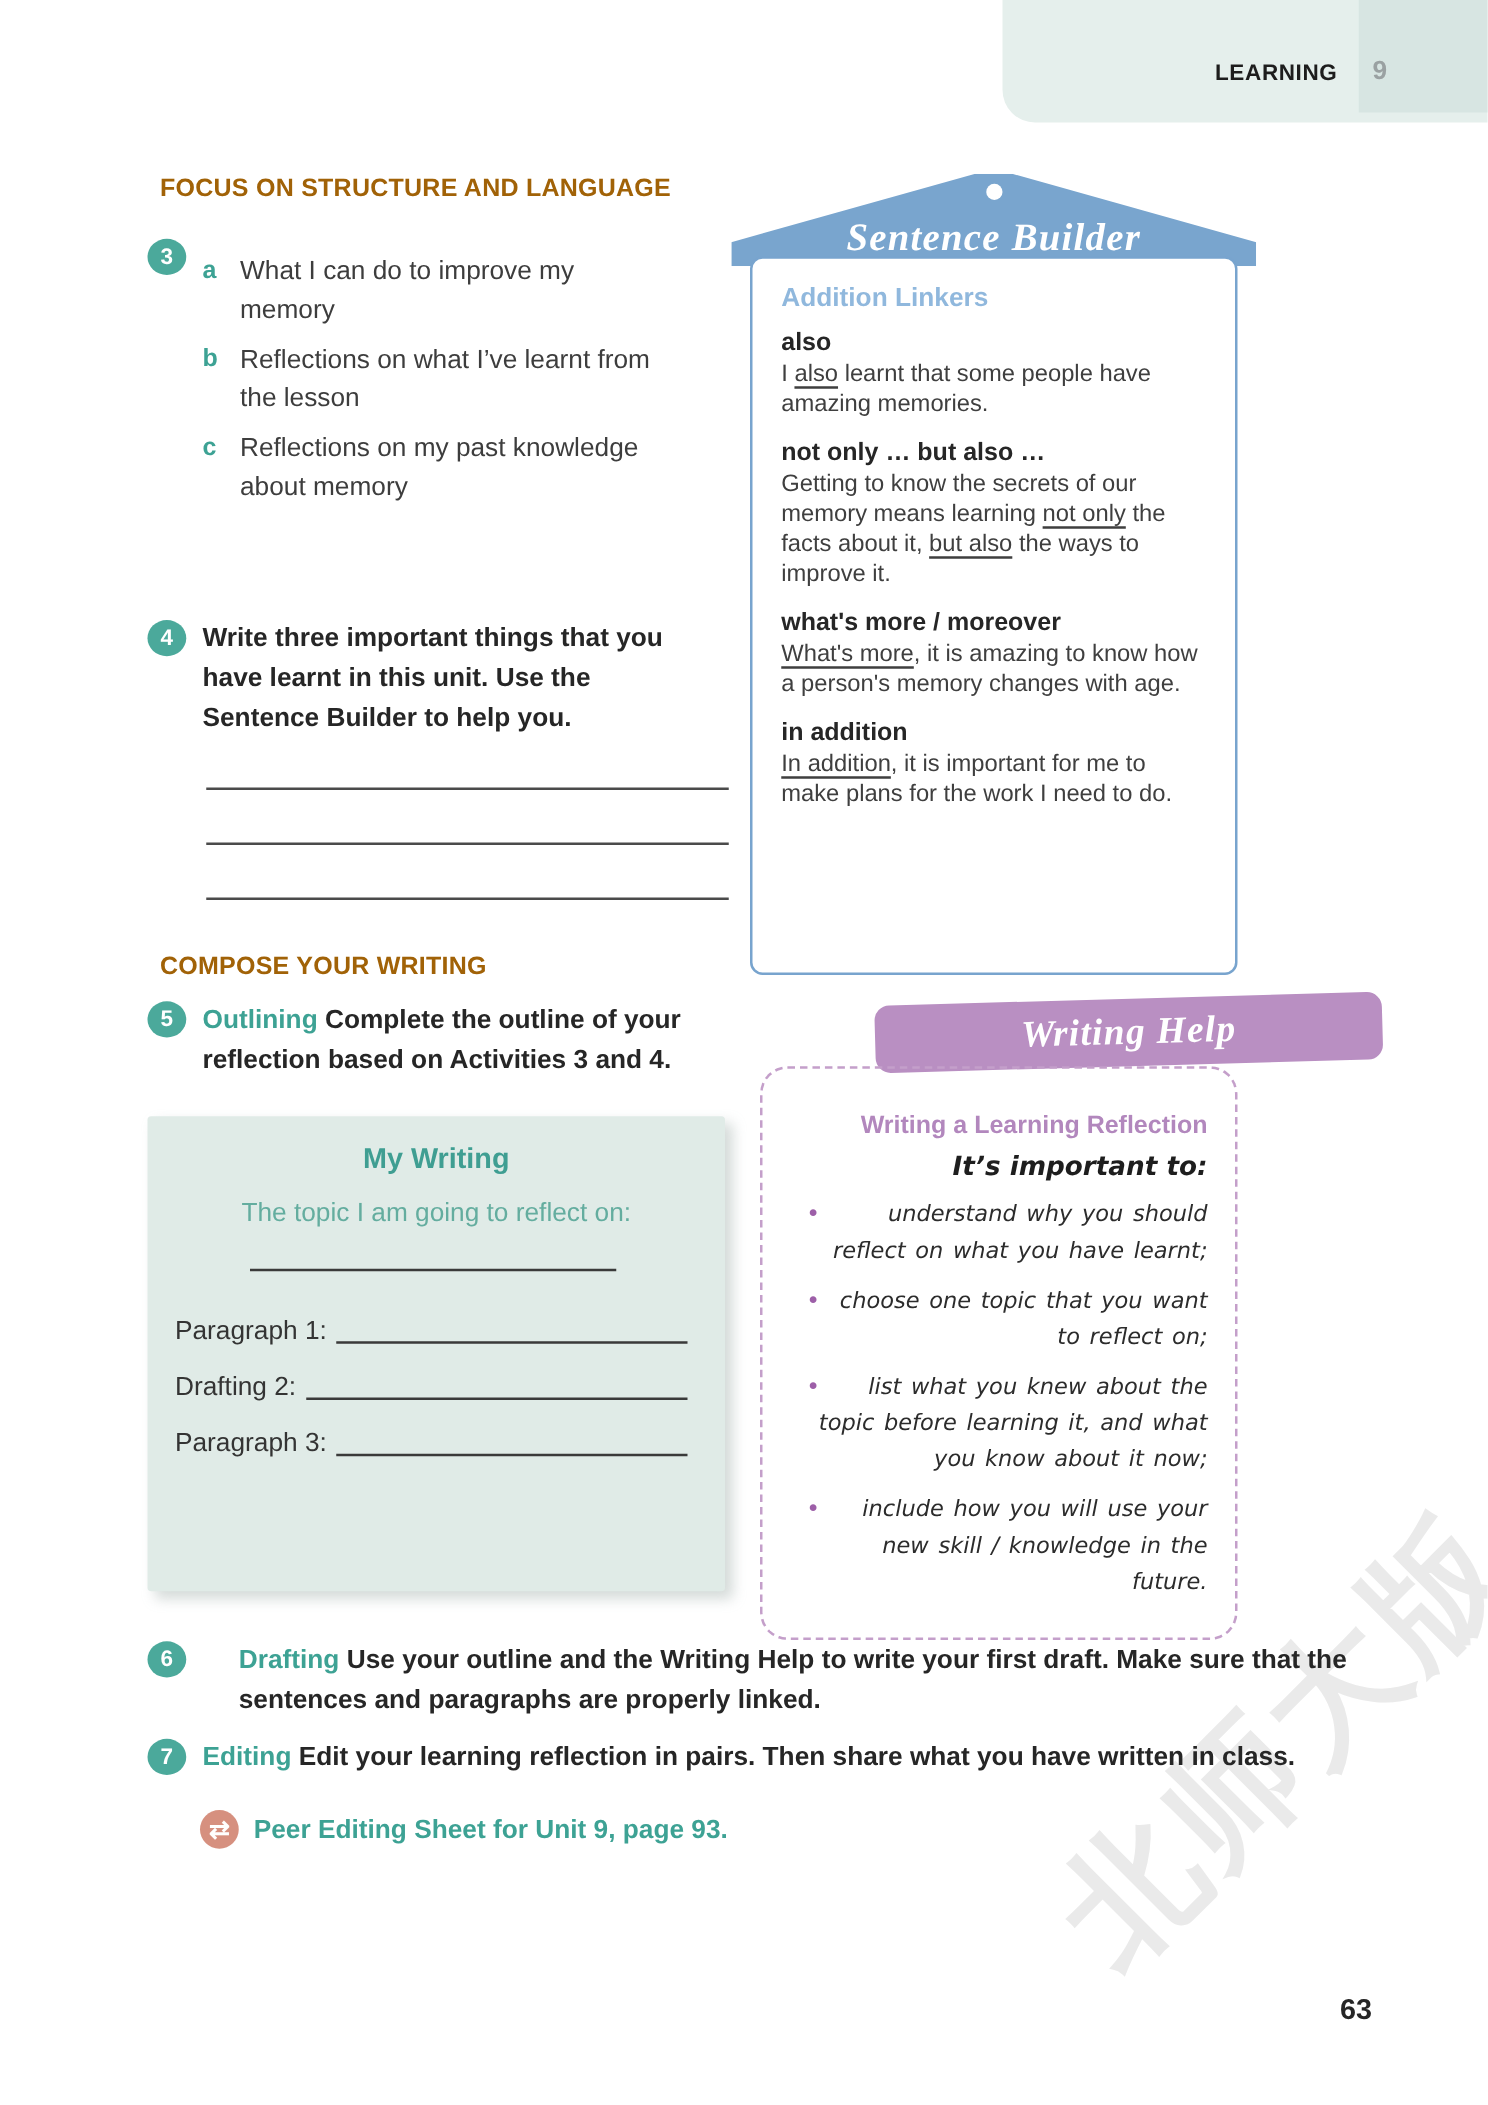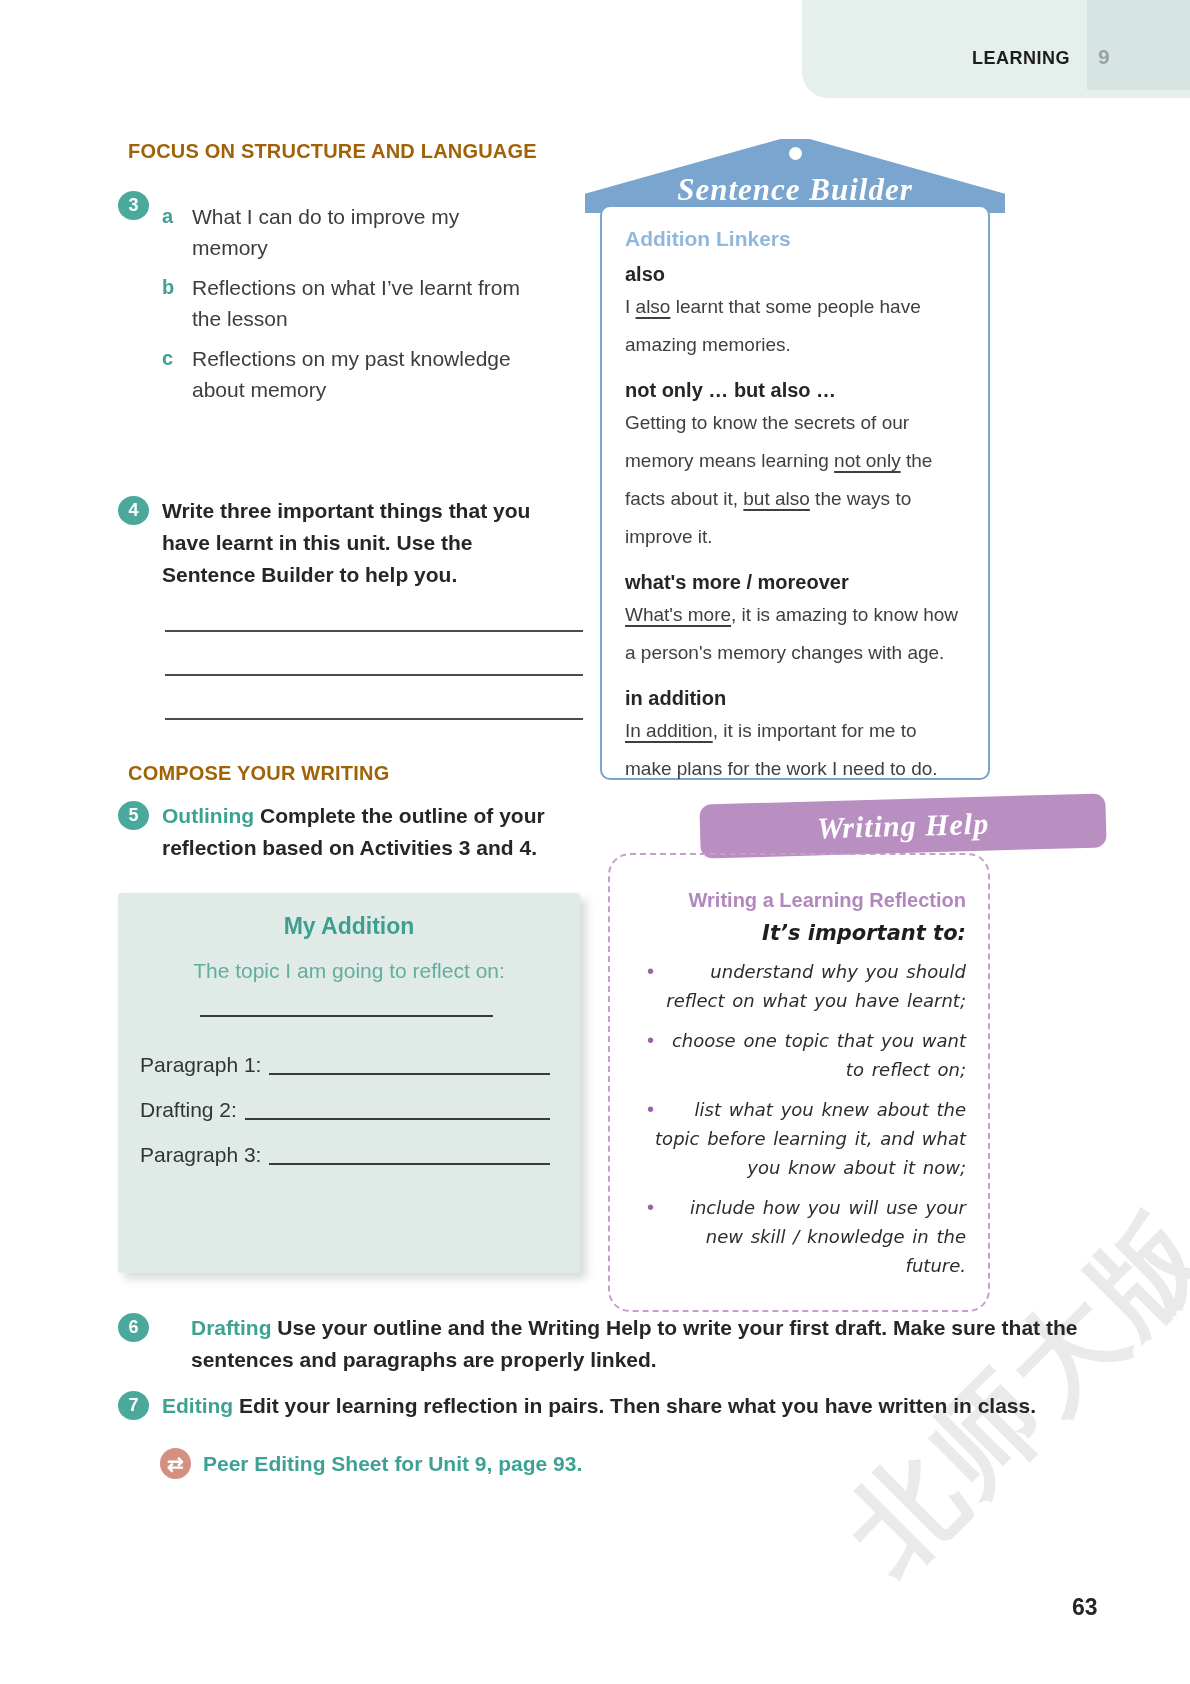--- a/index.html
+++ b/index.html
@@ -38,21 +38,21 @@
   .sb-roof{position:absolute;left:585px;top:139px;width:420px;height:74px;background:#79a5ce;
     clip-path:polygon(0 74%,46.5% 0,53.5% 0,100% 74%,100% 100%,0 100%);}
   .sb-roof .pin{position:absolute;left:50%;top:8px;width:13px;height:13px;margin-left:-6.5px;border-radius:50%;background:#fff;}
   .sb-roof .sb-title{position:absolute;bottom:5px;width:100%;text-align:center;color:#fff;
     font-family:"Liberation Serif",serif;font-style:italic;font-weight:700;font-size:31px;letter-spacing:1px;}
   .sb-box{position:absolute;left:600px;top:205px;width:390px;height:575px;border:2.5px solid #78a4ce;
     border-radius:10px;box-sizing:border-box;padding:20px 23px 0 23px;background:#fff;}
   .sb-cat{font-weight:700;font-size:21px;color:#90b8dd;margin-bottom:9px;}
   .sb-entry{margin-bottom:12px;}
   .sb-term{font-weight:700;font-size:20px;color:#262626;line-height:28px;}
-  .sb-example{font-size:19px;line-height:38px;color:#3f3f3f;}
+  .sb-example{font-size:19px;line-height:24px;color:#3f3f3f;}
   .u{text-decoration:underline;text-underline-offset:4px;text-decoration-thickness:1.5px;}
   
   .wh-banner{position:absolute;left:700px;top:799px;width:406px;height:54px;background:#b98fc2;border-radius:12px;
     transform:rotate(-1.6deg);}
   .wh-banner .wh-title{width:100%;text-align:center;color:#fff;line-height:54px;
     font-family:"Liberation Serif",serif;font-style:italic;font-weight:700;font-size:30px;letter-spacing:1px;}
   .wh-box{position:absolute;left:608px;top:853px;width:382px;height:459px;box-sizing:border-box;
     border:2px dashed #c49fca;border-radius:22px;padding:34px 22px 0 24px;text-align:right;}
   .wh-heading{font-weight:700;font-size:20px;color:#b287bd;margin-bottom:9px;}
   .wh-important{font-family:"DejaVu Sans",sans-serif;font-style:italic;font-weight:700;font-size:21px;color:#1e1e1e;margin-bottom:12px;}
@@ -114,21 +114,21 @@
   <div class="answer-line" style="left:165px;top:718px;width:418px;"></div>
 
   <div class="sec-title" style="left:128px;top:762px;">COMPOSE YOUR WRITING</div>
 
   <div class="activity" style="left:118px;top:800px;">
     <div class="num-circle">5</div>
     <div class="prompt" style="width:420px;"><span class="lbl">Outlining</span> <span>Complete the outline of your reflection based on Activities 3 and 4.</span></div>
   </div>
 
   <div class="outline-box">
-    <div class="ob-title">My Addition</div>
+    <div class="ob-title">My Writing</div>
     <div class="ob-topic">The topic I am going to reflect on:</div>
     <div class="ob-topic-line"></div>
     <div class="ob-row" style="top:160px;">
       <span class="ob-label">Paragraph 1:</span>
       <span class="ob-line"></span>
     </div>
     <div class="ob-row" style="top:205px;">
       <span class="ob-label">Drafting 2:</span>
       <span class="ob-line"></span>
     </div>

